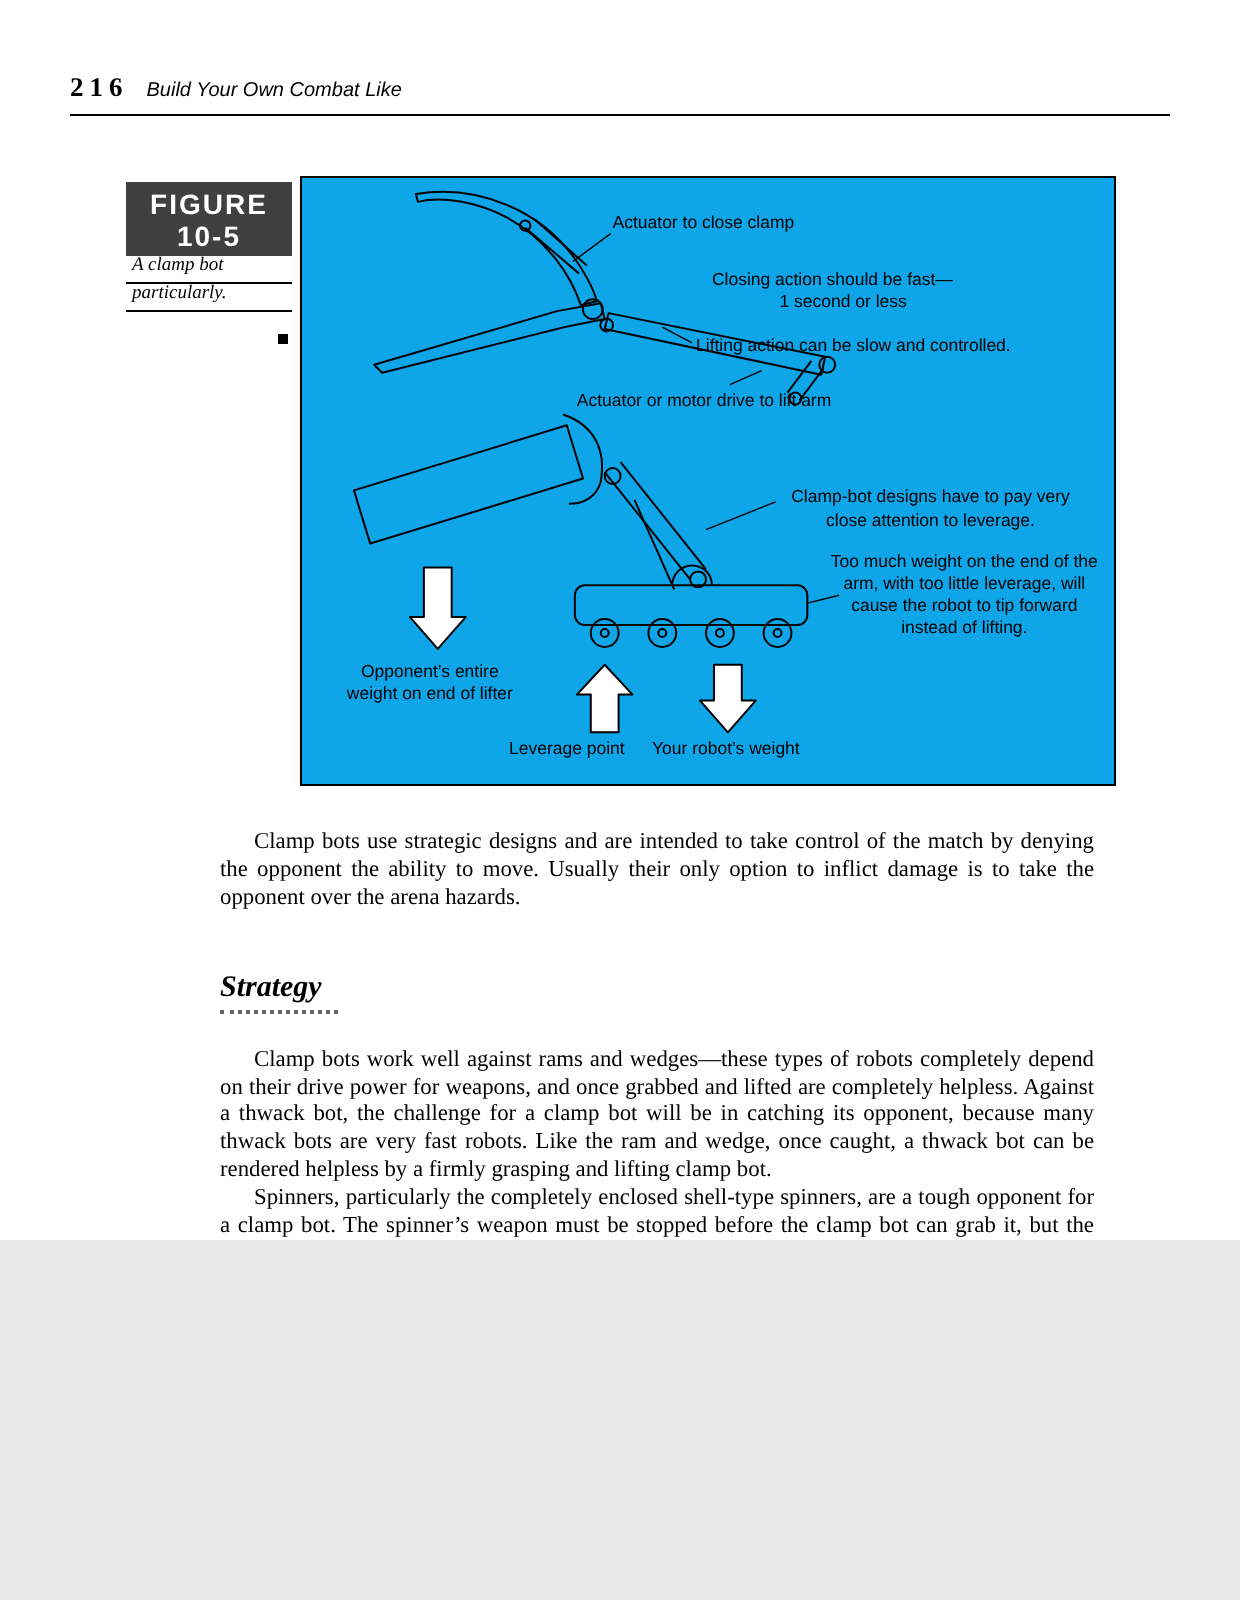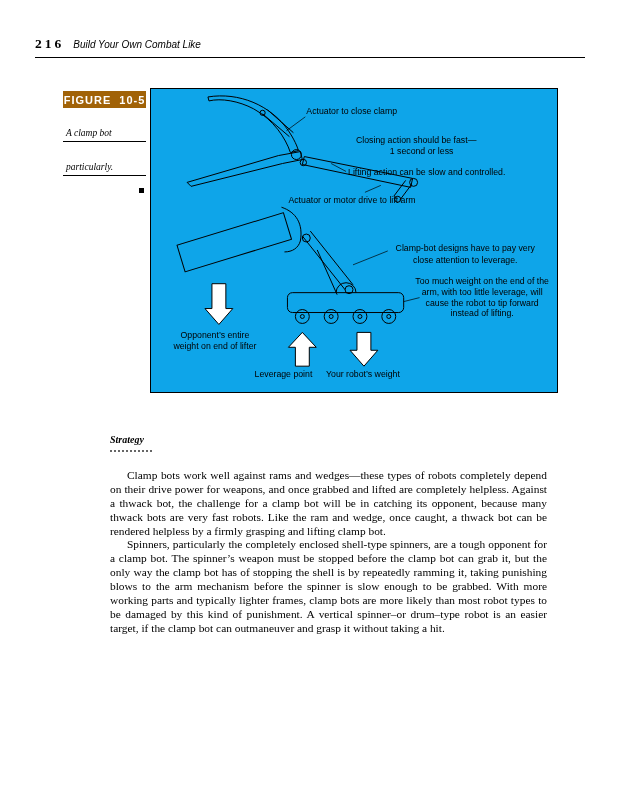--- a/index.html
+++ b/index.html
@@ -1,41 +1,41 @@
 <!DOCTYPE html>
 <html><head>
 <meta charset="utf-8">
 <style>
   * { margin:0; padding:0; box-sizing:border-box; }
   html,body { background:#e8e8e8; }
   body { font-family:"Liberation Serif", serif; color:#000; }
   .page {
-    position:relative; width:620px; height:800px; margin:0 auto;
+    position:relative; width:620px; height:620px; margin:0 auto;
     background:#ffffff; overflow:hidden;
   }
 
   
   .runhead {
     position:absolute; left:35px; top:36px; width:550px;
     border-bottom:1px solid #000; padding-bottom:5px;
     display:flex; align-items:baseline; gap:9px;
   }
   .page-number { font-weight:bold; font-size:13.5px; letter-spacing:3px; }
   .book-title  { font-style:italic; font-size:10px; font-family:"Liberation Sans", sans-serif; }
 
   
   .fig-margin { position:absolute; left:63px; top:91px; width:83px; }
   .fig-label {
-    background:#a16207; color:#fff; font-family:"Liberation Sans", sans-serif;
-    font-weight:bold; font-size:11px; letter-spacing:1px; word-spacing:4px;
+    background:#404040; color:#fff; font-family:"Liberation Sans", sans-serif;
+    font-weight:bold; font-size:14px; letter-spacing:1px; word-spacing:4px;
     text-align:center; padding:3px 0 2px 0;
   }
   .fig-caption-line {
     font-style:italic; font-size:9.5px; line-height:11px;
-    padding:20px 0 2px 3px; border-bottom:0.8px solid #000;
+    padding:0 0 2px 3px; border-bottom:0.8px solid #000;
   }
   .fig-end { text-align:right; padding:3px 2px 0 0; }
   .fig-end-square { display:inline-block; width:5px; height:5px; background:#000; }
 
   
   .figure-box {
     position:absolute; left:150px; top:88px; width:408px; height:305px;
     border:1px solid #000; background:#0ea5e9;
   }
   .figure-box svg { width:100%; height:100%; display:block; }
@@ -46,21 +46,21 @@
     font-family:"Liberation Sans", sans-serif; font-size:8.8px;
     fill:#000; stroke:none;
   }
 
   
   .body-copy {
     position:absolute; left:110px; top:415px; width:437px;
     font-size:11.4px; line-height:13.9px; text-align:justify;
   }
   .body-copy p { text-indent:17px; }
-  .strategy-heading { margin:18px 0 17px 0; font-size:10px; }
+  .strategy-heading { margin:31px 0 17px 0; font-size:15px; }
   .strategy-word {
     display:inline-block; font-style:italic;
     border-bottom:2px dotted #666; padding:0 8px 3px 0;
   }
 </style>
 </head>
 <body>
 
 <div class="page">
 
@@ -147,18 +147,19 @@
       <text x="316" y="163" text-anchor="middle">Clamp-bot designs have to pay very</text>
       <text x="316" y="175" text-anchor="middle">close attention to leverage.</text>
       <text x="333" y="196" text-anchor="middle">Too much weight on the end of the</text>
       <text x="333" y="207" text-anchor="middle">arm, with too little leverage, will</text>
       <text x="333" y="218" text-anchor="middle">cause the robot to tip forward</text>
       <text x="333" y="229" text-anchor="middle">instead of lifting.</text>
     </svg>
   </div>
 
   <div class="body-copy">
+    <p>Clamp bots use strategic designs and are intended to take control of the match by denying the opponent the ability to move. Usually their only option to inflict damage is to take the opponent over the arena hazards.</p>
     <h3 class="strategy-heading"><span class="strategy-word">Strategy</span></h3>
     <p>Clamp bots work well against rams and wedges—these types of robots completely depend on their drive power for weapons, and once grabbed and lifted are completely helpless. Against a thwack bot, the challenge for a clamp bot will be in catching its opponent, because many thwack bots are very fast robots. Like the ram and wedge, once caught, a thwack bot can be rendered helpless by a firmly grasping and lifting clamp bot.</p>
     <p>Spinners, particularly the completely enclosed shell-type spinners, are a tough opponent for a clamp bot. The spinner’s weapon must be stopped before the clamp bot can grab it, but the only way the clamp bot has of stopping the shell is by repeatedly ramming it, taking punishing blows to the arm mechanism before the spinner is slow enough to be grabbed. With more working parts and typically lighter frames, clamp bots are more likely than most robot types to be damaged by this kind of punishment. A vertical spinner–or drum–type robot is an easier target, if the clamp bot can outmaneuver and grasp it without taking a hit.</p>
   </div>
 
 </div>
 
 </body></html>

